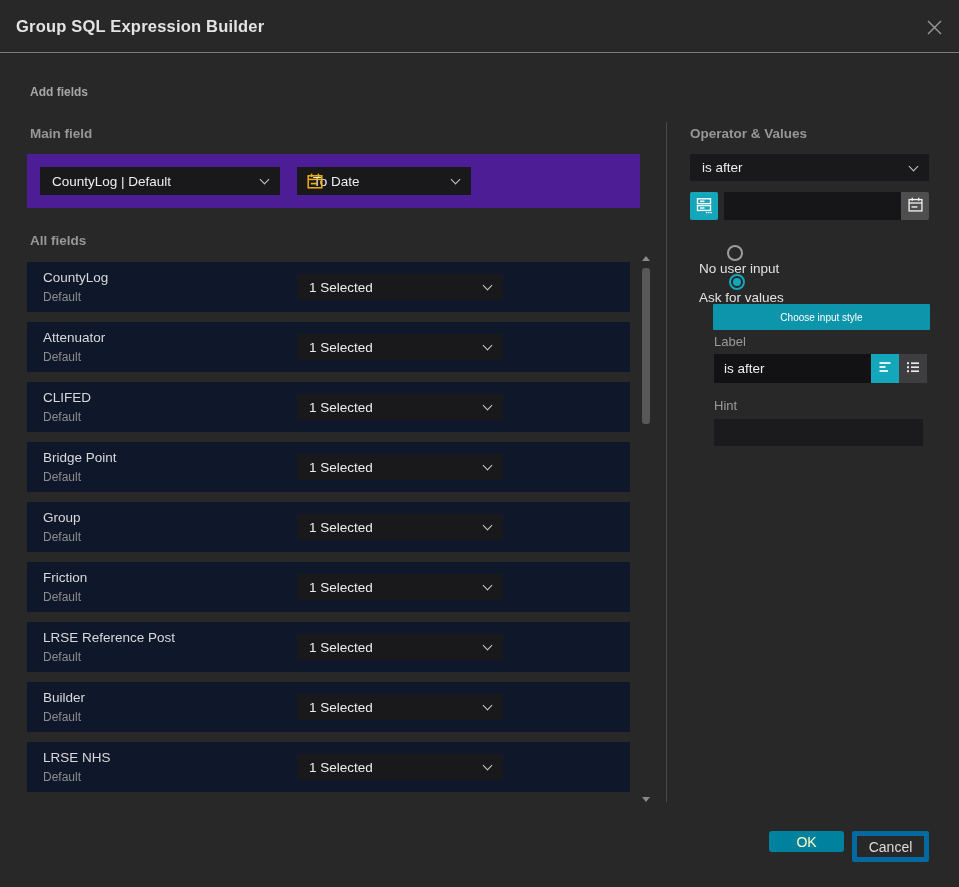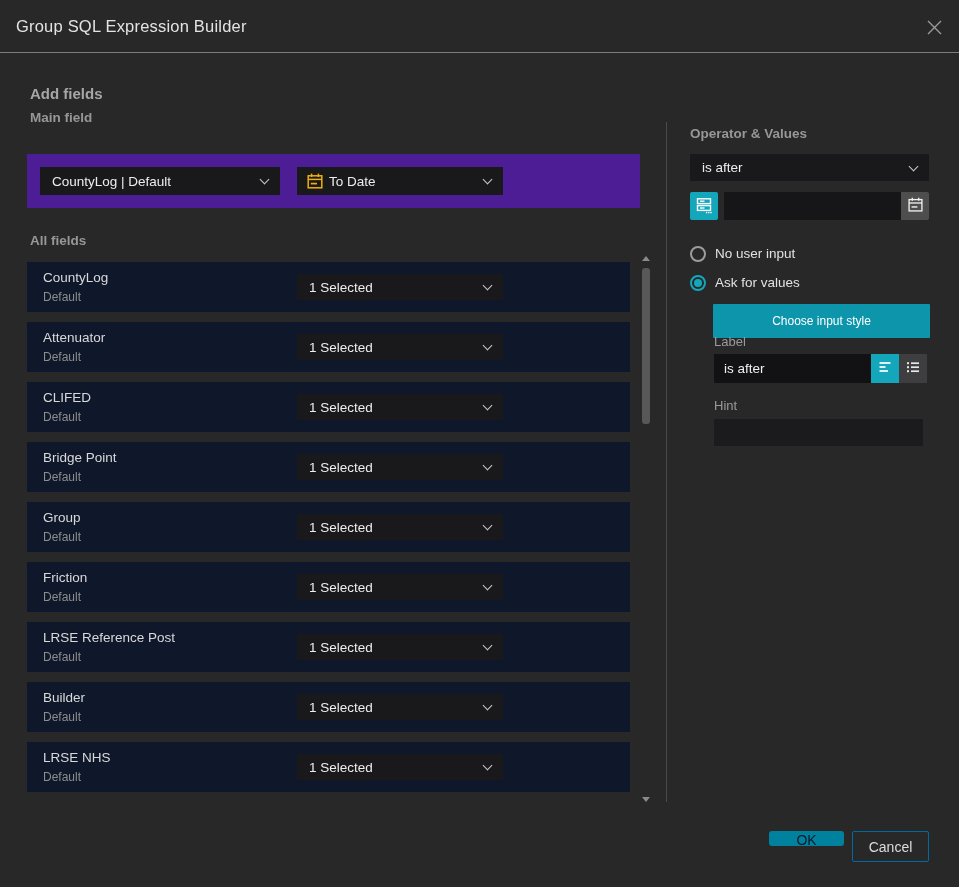--- a/index.html
+++ b/index.html
@@ -1,96 +1,96 @@
 <!DOCTYPE html>
 <html style="--accent: #0c95ab; --accent-bright: #14a7bc; --ok-button: #00829e; --amber: #efaf0e;"><head>
 <meta charset="utf-8">
 <style>
   html,body{margin:0;padding:0;background:#1d1d1d;}
   *{box-sizing:border-box;font-family:"Liberation Sans","DejaVu Sans",sans-serif;}
   .dialog{position:relative;width:959px;height:887px;background:#282828;overflow:hidden;}
 
   
   .titlebar{position:absolute;left:0;top:0;width:959px;height:53px;border-bottom:1px solid #7c7c7c;}
-  .titlebar .title{position:absolute;left:16px;top:0;line-height:52px;font-size:16.5px;font-weight:400;color:#e3e3e3;letter-spacing:.2px;}
+  .titlebar .title{position:absolute;left:16px;top:0;line-height:52px;font-size:16.5px;font-weight:700;color:#e3e3e3;letter-spacing:.2px;}
   .close-btn{position:absolute;right:14px;top:16px;width:22px;height:22px;cursor:pointer;display:flex;align-items:center;justify-content:center;color:#9a9a9a;}
 
   
-  .h-add{position:absolute;left:30px;top:85px;font-size:15px;font-weight:700;color:#a6a6a6;}
+  .h-add{position:absolute;left:30px;top:85px;font-size:12px;font-weight:700;color:#a6a6a6;}
   .sec-label{position:absolute;font-size:13.5px;font-weight:700;color:#979797;}
 
   
   .main-panel{position:absolute;left:27px;top:154px;width:613px;height:54px;background:#4c1d95;}
   .list{position:absolute;left:27px;top:262px;width:603px;}
   .row{position:relative;width:603px;height:50px;margin-bottom:10px;background:#0f172a;}
   .row .fname{position:absolute;left:16px;top:8px;font-size:13.5px;color:#d9d9d9;}
   .row .fsub{position:absolute;left:16px;top:28px;font-size:12px;color:#8d8d8d;}
 
   
   .select{position:absolute;height:28px;background:#19191b;color:#ededed;font-size:13.5px;
           display:flex;align-items:center;padding:0 28px 0 12px;cursor:pointer;}
   .select .chev{position:absolute;right:12px;top:50%;margin-top:-5px;width:7px;height:7px;
           border-right:1.5px solid #c9c9c9;border-bottom:1.5px solid #c9c9c9;transform:rotate(45deg);}
   .sel-main-field{left:13px;top:13px;width:240px;}
-  .sel-main-date{left:270px;top:13px;width:206px;padding-left:32px;}
+  .sel-main-date{left:270px;top:13px;width:174px;padding-left:16px;}
   .sel-main-date .cal{position:absolute;left:9px;top:5px;color:var(--amber,#efaf0e);}
   .row .select{left:270px;top:12px;width:206px;height:26px;text-align:right;}
 
   
   .scrollbar{position:absolute;left:640px;top:254px;width:12px;height:550px;}
   .sb-up{position:absolute;left:2px;top:2px;width:0;height:0;border-left:4px solid transparent;border-right:4px solid transparent;border-bottom:5px solid #8a8a8a;}
   .sb-thumb{position:absolute;left:2px;top:14px;width:8px;height:156px;background:#585858;border-radius:3px;cursor:pointer;}
   .sb-down{position:absolute;left:2px;bottom:2px;width:0;height:0;border-left:4px solid transparent;border-right:4px solid transparent;border-top:5px solid #8a8a8a;}
 
   
   .v-divider{position:absolute;left:666px;top:122px;width:1px;height:680px;background:#4a4a4a;}
 
   
   .op-select{left:690px;top:154px;width:239px;height:27px;}
   .val-btn{position:absolute;left:690px;top:192px;width:28px;height:28px;background:var(--accent-bright,#11a5ba);border:none;border-radius:2px;display:flex;align-items:center;justify-content:center;cursor:pointer;padding:0;}
   .val-input{position:absolute;left:724px;top:192px;width:177px;height:28px;background:#161618;border:none;outline:none;color:#ededed;font-size:13.5px;padding:0 8px;}
   .cal-btn{position:absolute;left:901px;top:192px;width:28px;height:28px;background:#4e4e4e;border:none;border-radius:0 2px 2px 0;display:flex;align-items:center;justify-content:center;cursor:pointer;color:#f2f2f2;padding:0;}
 
-  .radio-row{position:absolute;left:690px;height:17px;display:flex;align-items:center;cursor:pointer;}
+  .radio-row{position:absolute;left:690px;height:17px;display:flex;align-items:center;cursor:pointer;flex-direction:column;}
   .radio-row .rlabel{margin-left:9px;font-size:13.5px;color:#e2e2e2;}
   .radio{width:16px;height:16px;border-radius:50%;border:2px solid #9c9c9c;background:transparent;flex:0 0 auto;}
   .radio.sel{border-color:var(--accent-bright,#2bb3c8);position:relative;}
   .radio.sel::after{content:"";position:absolute;left:2px;top:2px;width:8px;height:8px;border-radius:50%;background:var(--accent-bright,#2bb3c8);}
 
-  .choose-btn{position:absolute;left:713px;top:304px;width:217px;height:34px;background:var(--accent,#0c95ab);border:none;border-radius:1px;color:#fff;font-size:12px;cursor:pointer;}
+  .choose-btn{position:absolute;left:713px;top:304px;width:217px;height:26px;background:var(--accent,#0c95ab);border:none;border-radius:1px;color:#fff;font-size:10px;cursor:pointer;}
 
   .mini-label{position:absolute;font-size:13px;color:#9a9a9a;}
   .label-input{position:absolute;left:714px;top:354px;width:157px;height:29px;background:#121214;border:none;outline:none;color:#f0f0f0;font-size:13.5px;padding:0 10px;}
   .seg{position:absolute;left:871px;top:354px;height:29px;display:flex;}
   .seg button{width:28px;height:29px;border:none;padding:0;display:flex;align-items:center;justify-content:center;cursor:pointer;}
   .seg .seg-on{background:var(--accent-bright,#11a5ba);}
   .seg .seg-off{background:#3e3e40;}
   .hint-input{position:absolute;left:714px;top:419px;width:209px;height:27px;background:#1b1b1d;border:none;outline:none;color:#f0f0f0;font-size:13.5px;padding:0 8px;}
 
   
-  .ok-btn{position:absolute;left:769px;top:831px;width:75px;height:15px;background:var(--ok-button,#00829e);border:none;border-radius:3px;color:#0f172a;font-size:14px;cursor:pointer;}
-  .cancel-btn{position:absolute;left:852px;top:831px;width:77px;height:31px;background:transparent;border:1px solid #0369a1;border-radius:2px;color:#dcdcdc;font-size:14px;cursor:pointer;}
+  .ok-btn{position:absolute;left:769px;top:831px;width:75px;height:21px;background:var(--ok-button,#00829e);border:none;border-radius:3px;color:#fef9c3;font-size:14px;cursor:pointer;}
+  .cancel-btn{position:absolute;left:852px;top:831px;width:77px;height:31px;background:transparent;border:5px solid #0369a1;border-radius:2px;color:#dcdcdc;font-size:14px;cursor:pointer;}
 </style>
 </head>
 <body>
 
 <div class="dialog">
 
   <div class="titlebar">
     <span class="title">Group SQL Expression Builder</span>
     <span class="close-btn">
       <svg width="17" height="17" viewBox="0 0 17 17">
           <path d="M2 2 L15 15 M15 2 L2 15" stroke="currentColor" stroke-width="1.4" fill="none"></path>
         </svg>
     </span>
   </div>
 
   <div class="h-add">Add fields</div>
 
-  <div class="sec-label" style="left:30px;top:110px;text-align:right;">Main field</div>
+  <div class="sec-label" style="left:30px;top:126px;text-align:right;">Main field</div>
   <div class="main-panel">
     <div class="select sel-main-field">
       <span>CountyLog | Default</span>
       <span class="chev"></span>
     </div>
     <div class="select sel-main-date">
       <span class="cal">
         <svg width="18" height="18" viewBox="0 0 18 18">
             <rect x="2.2" y="3.8" width="13.6" height="12" fill="none" stroke="currentColor" stroke-width="1.5"></rect>
             <line x1="2.2" y1="7.4" x2="15.8" y2="7.4" stroke="currentColor" stroke-width="1.5"></line>

